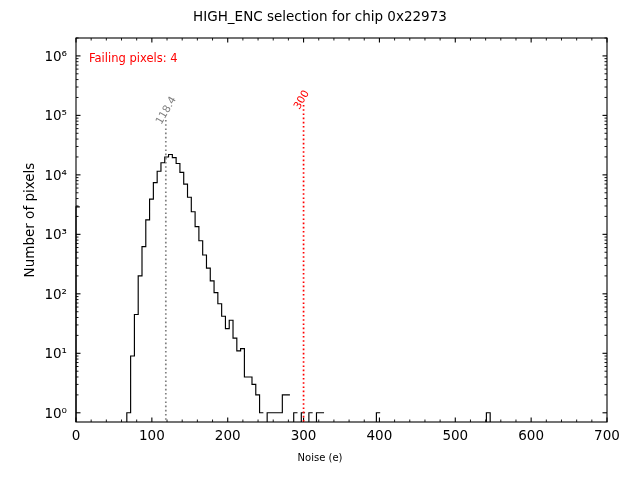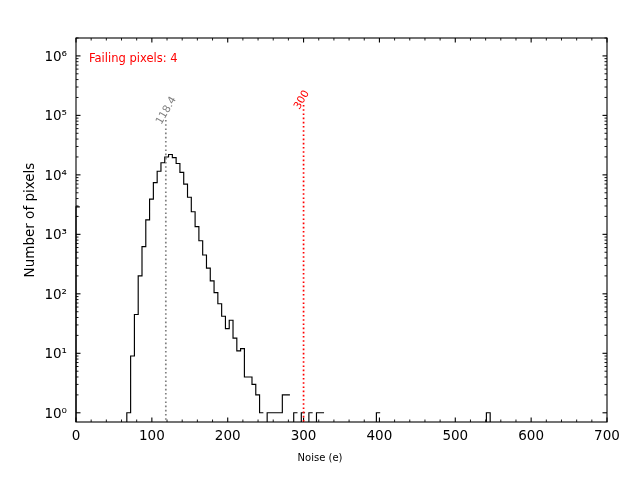--- a/index.html
+++ b/index.html
@@ -78,20 +78,21 @@
     transform-origin: left bottom;
   }
   .vline-label.gray { color: #808080; }
   .vline-label.red  { color: #ff0000; }
 </style>
 </head>
 <body>
 
 <div id="figure">
 
+  <div class="fig-title">HIGH_ENC selection for chip 0x22973</div>
 
   <div class="ylabel">Number of pixels</div>
 
   <div class="xlabel">Noise (e)</div>
 
   <svg class="plot" id="plot-svg" width="640" height="480">
       <rect x="76" y="38" width="531" height="384" fill="none" stroke="#000000" stroke-width="1.1"></rect>
       <line x1="76" y1="422" x2="76" y2="417.5" stroke="#000000" stroke-width="1.1"></line>
       <line x1="76" y1="38" x2="76" y2="42.5" stroke="#000000" stroke-width="1.1"></line>
       <text x="76" y="440" text-anchor="middle" class="tick-label">0</text>

